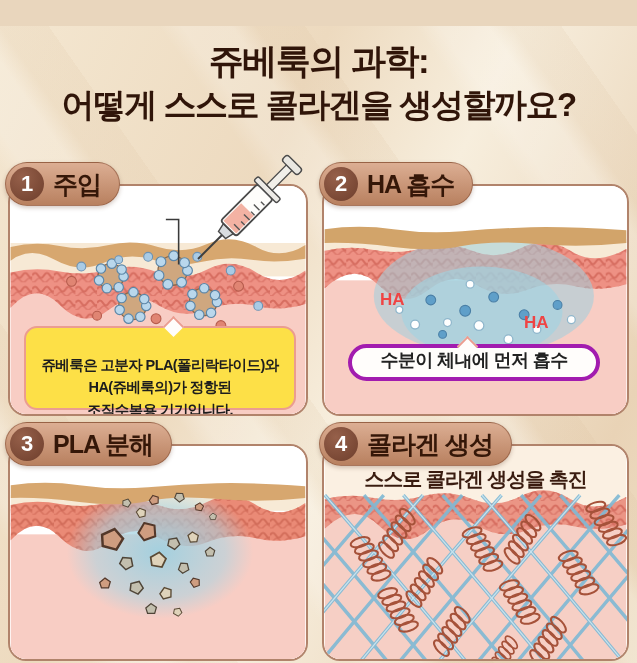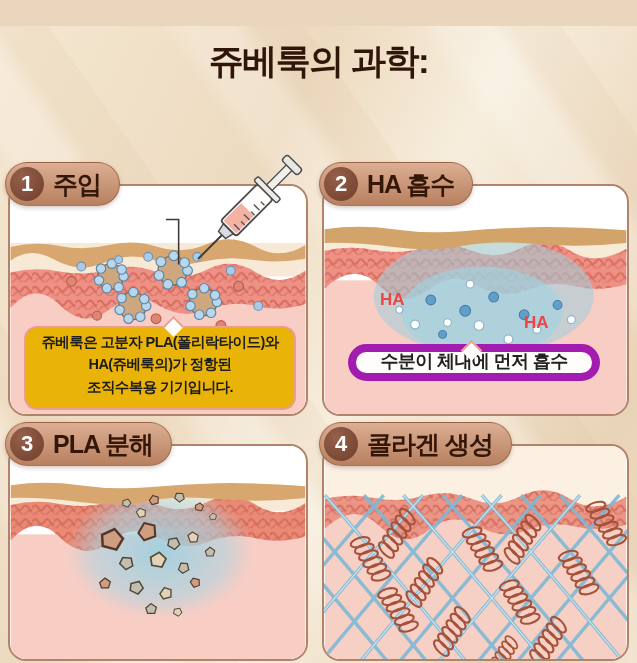--- a/index.html
+++ b/index.html
@@ -21,44 +21,45 @@
   .ill{position:absolute;left:0;top:0;width:100%;height:100%;}
   .badge{position:absolute;left:-3px;top:-22px;height:42px;display:inline-flex;align-items:center;gap:9px;
     padding:0 18px 0 4px;border-radius:26px;z-index:6;
     background:linear-gradient(180deg,#dcae93,#b8805f);border:1.5px solid rgba(128,75,50,.55);
     box-shadow:0 2px 4px rgba(90,50,30,.25);}
   .badge .num{width:34px;height:34px;border-radius:50%;display:flex;align-items:center;justify-content:center;
     background:radial-gradient(circle at 35% 30%,#96604a,#6e3e2c);color:#fff;font-size:22px;font-weight:800;}
   .badge .blabel{font-size:25px;font-weight:700;color:#351708;letter-spacing:-1px;white-space:nowrap;text-align:right;}
   .annot{position:absolute;left:28px;top:17px;font-size:16.5px;font-weight:800;color:#222;z-index:4;letter-spacing:-0.5px;}
   .descbox{position:absolute;left:14px;top:140px;width:272px;height:84px;box-sizing:border-box;z-index:4;
-    background:#eab308;border:2px solid #eb9d90;border-radius:13px;padding-top:3px;
+    background:#fde047;border:2px solid #eb9d90;border-radius:13px;padding-top:26px;
     text-align:center;font-size:14.5px;font-weight:800;color:#1d1d1d;line-height:1.55;letter-spacing:-0.6px;}
   .ptr{position:absolute;width:13px;height:13px;background:#fffdfb;transform:rotate(45deg);
     border-left:2px solid #eb9d90;border-top:2px solid #eb9d90;top:-9px;}
   .descbox .ptr{left:140px;}
   .bubble{position:absolute;left:24px;top:158px;width:252px;height:37px;z-index:4;box-sizing:border-box;
-    background:#fffdfb;border:8px solid #a21caf;border-radius:22px;
-    display:flex;align-items:flex-end;justify-content:center;
+    background:#fffdfb;border:4px solid #a21caf;border-radius:22px;
+    display:flex;align-items:flex-start;justify-content:center;
     font-size:18px;font-weight:800;color:#222;letter-spacing:-0.6px;}
   .bubble .ptr{left:108px;}
   .halabel{position:absolute;font-size:17px;font-weight:800;color:#ef4444;z-index:4;}
   .ha-l{left:56px;top:104px;}
   .ha-r{left:200px;top:127px;}
   .subtitle{position:absolute;top:20px;left:0;width:100%;text-align:center;z-index:4;
     font-size:20px;font-weight:800;color:#3a1c10;letter-spacing:-1px;}
   .syr{position:absolute;left:0;top:-38px;width:300px;height:270px;z-index:5;pointer-events:none;}
 </style>
 </head>
 <body>
 
 <div class="canvas">
 
   <div class="title">
     <div class="t1">쥬베룩의 과학:</div>
+    <div class="t2">어떻게 스스로 콜라겐을 생성할까요?</div>
   </div>
 
   <div class="pw pw1">
     <div class="pbox">
       <svg class="ill" viewBox="0 0 300 232">
         <defs>
           <pattern id="dp1" width="22" height="14" patternUnits="userSpaceOnUse">
             <path d="M0 7 Q3 2 6 7 T12 7 T18 7 T24 7" stroke="#d4695c" stroke-width="2.2" fill="none"></path>
             <path d="M-2 12 Q1 16 4 12 T10 12 T16 12 T22 12" stroke="#cf6256" stroke-width="1.6" fill="none" opacity=".6"></path>
           </pattern>
@@ -332,20 +333,21 @@
           <use href="#coil" transform="translate(150,88) rotate(58)"></use>
           <use href="#coil" transform="translate(140,172) rotate(122)"></use>
           <use href="#coil" transform="translate(188,142) rotate(58)"></use>
           <use href="#coil" transform="translate(212,78) rotate(122)"></use>
           <use href="#coil" transform="translate(248,112) rotate(58)"></use>
           <use href="#coil" transform="translate(238,182) rotate(122)"></use>
           <use href="#coil" transform="translate(276,62) rotate(58)"></use>
           <use href="#coil" transform="translate(190,200) rotate(122) scale(0.8)"></use>
         </g>
       </svg>
+      <div class="subtitle">스스로 콜라겐 생성을 촉진</div>
     </div>
     <div class="badge">
       <span class="num">4</span>
       <span class="blabel">콜라겐 생성</span>
     </div>
   </div>
 
 </div>
 
 </body></html>

